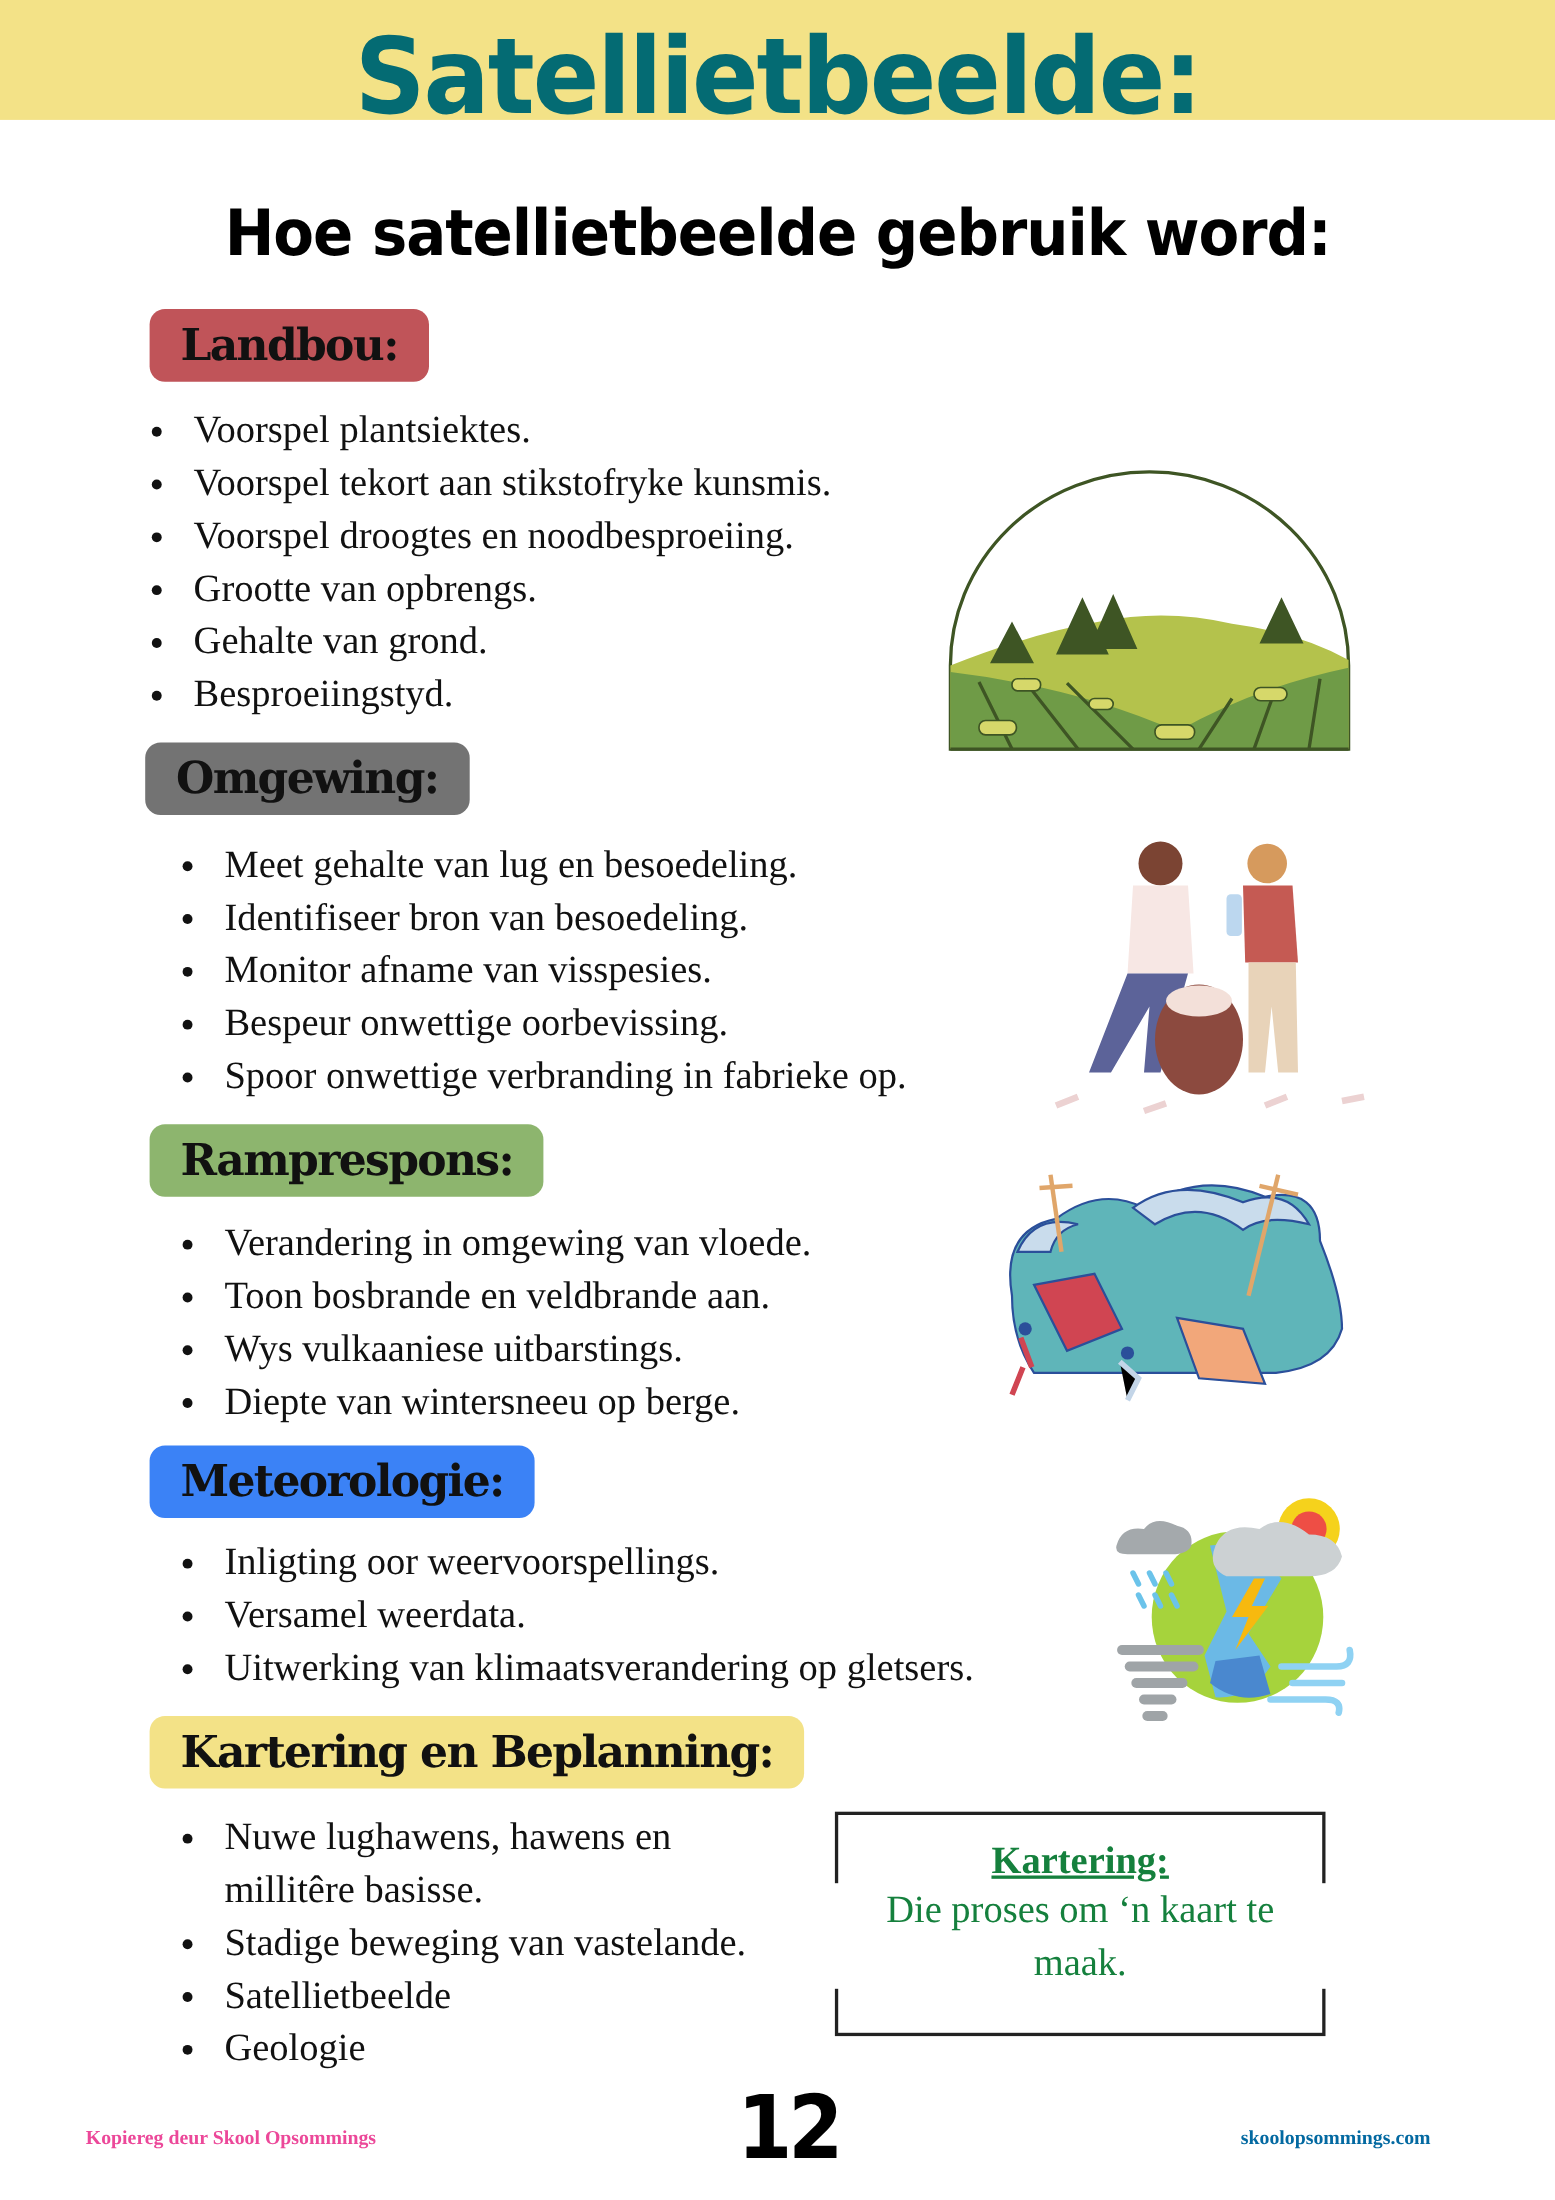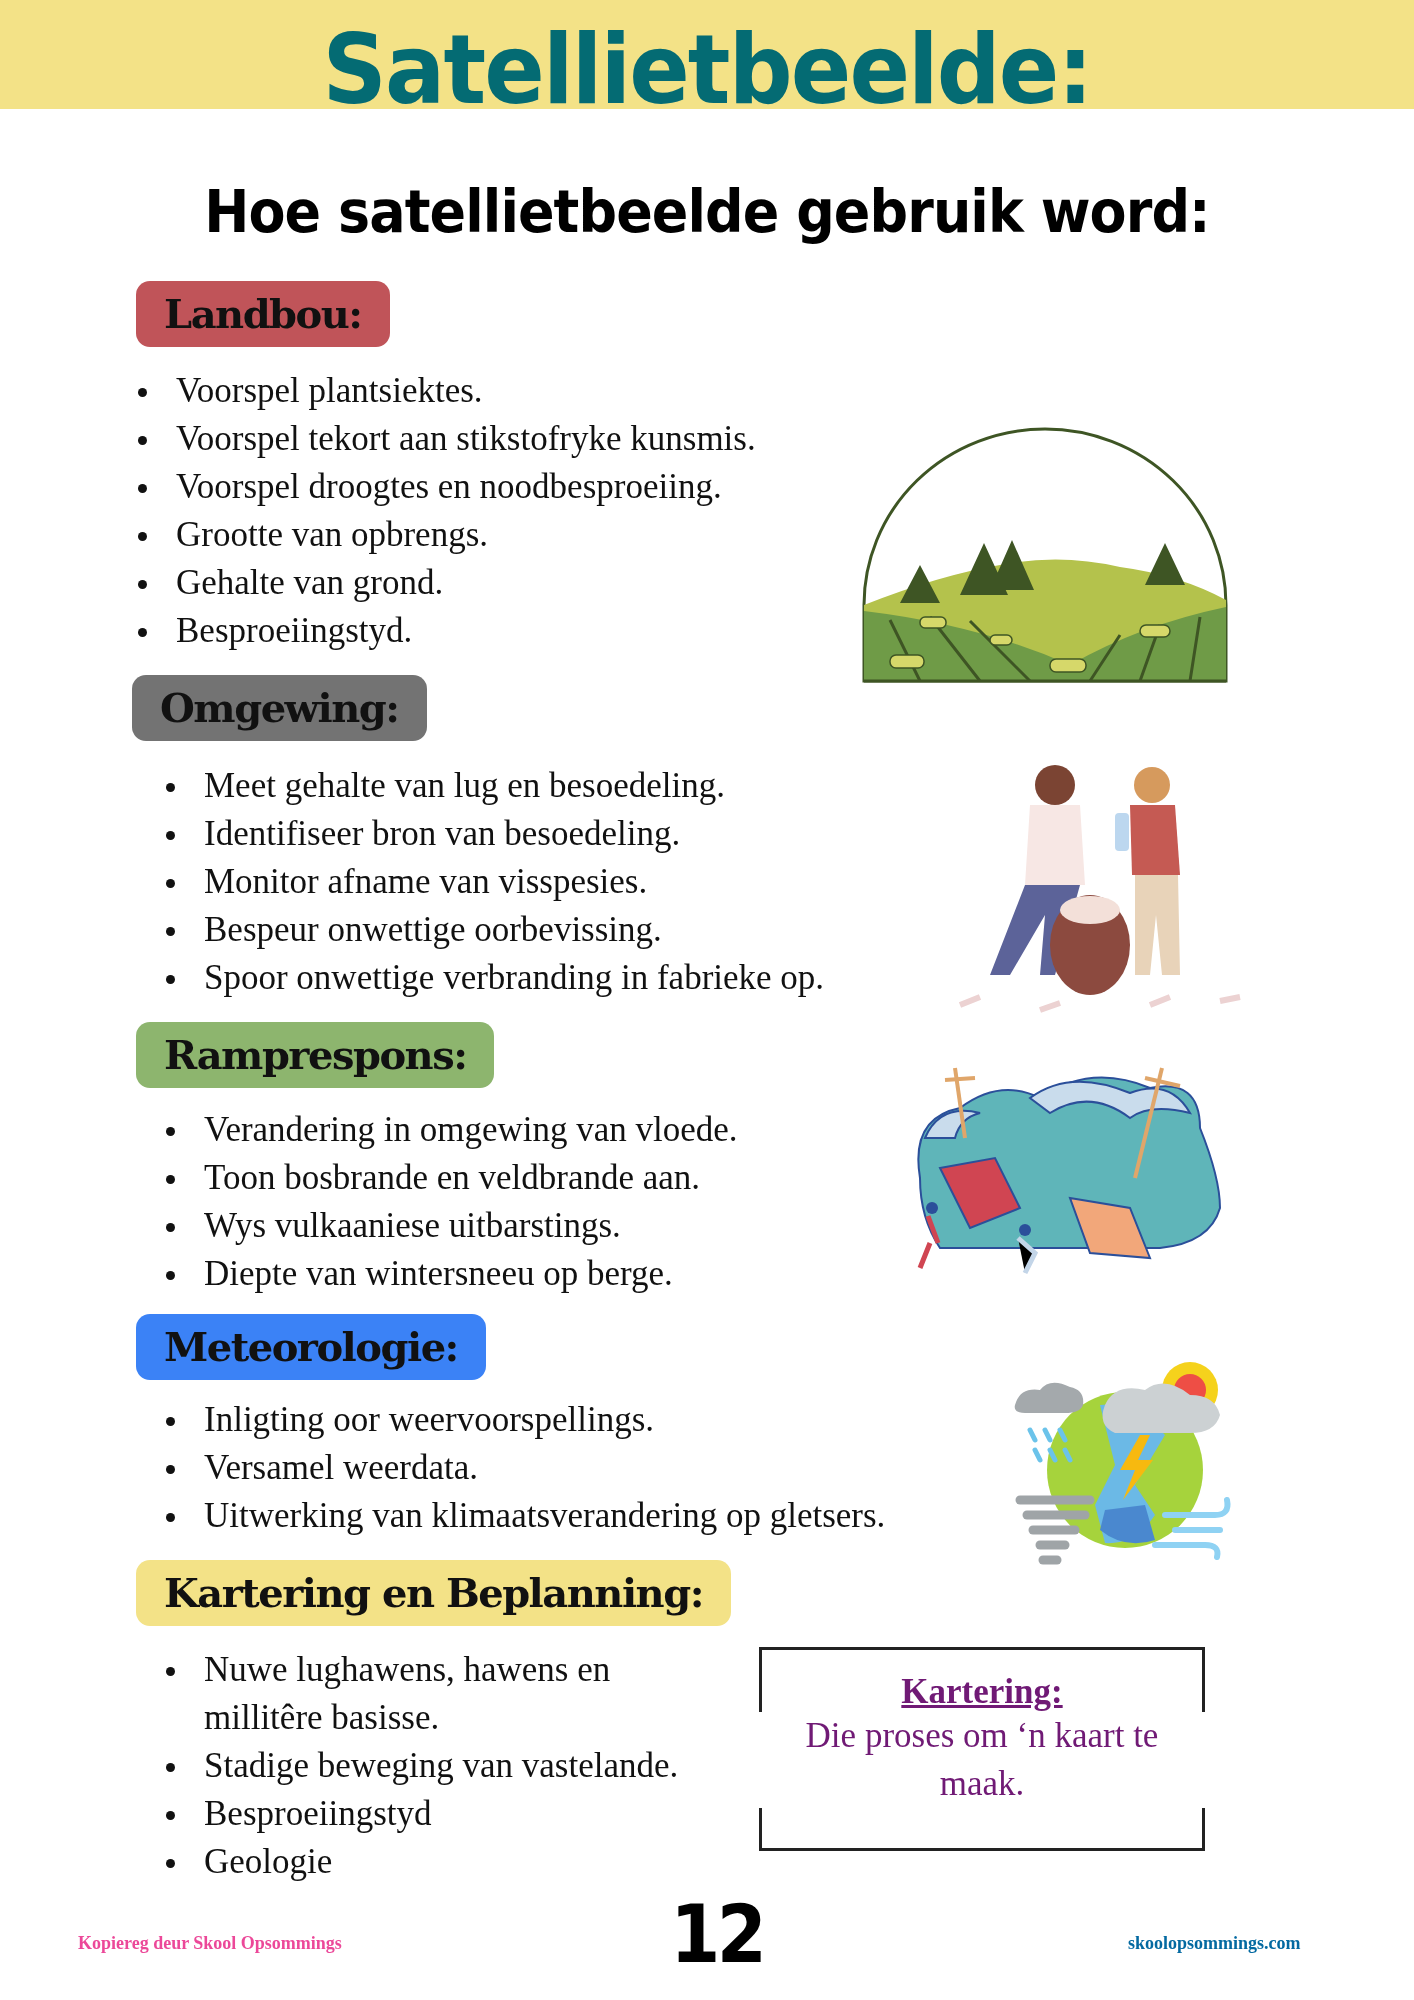--- a/index.html
+++ b/index.html
@@ -4,21 +4,21 @@
 <style>
   html, body { margin:0; padding:0; }
   body { width:1414px; height:2000px; background:#ffffff; position:relative; overflow:hidden; font-family:"DejaVu Serif", serif; color:#111; }
   .banner { position:absolute; left:0; top:0; width:1414px; height:109px; background:#f3e287; }
   .banner h1 { margin:0; position:absolute; left:0; right:0; top:14px; text-align:center; font-family:"DejaVu Sans", sans-serif; font-weight:bold; font-size:96px; letter-spacing:-2px; color:#046b73; transform:scaleX(0.93); }
   .subtitle { position:absolute; left:0; right:0; top:178px; text-align:center; font-family:"DejaVu Sans", sans-serif; font-weight:bold; font-size:58px; letter-spacing:-1px; color:#000; transform:scaleX(0.93); margin:0; }
   .pill { position:absolute; border-radius:14px; padding:0 28px; height:66px; line-height:66px; font-family:"DejaVu Serif", serif; font-weight:bold; font-size:40px; letter-spacing:-1.5px; color:#111; white-space:nowrap; }
   ul.items { position:absolute; margin:0; padding:0; list-style:none; font-family:"Liberation Serif", serif; font-size:35px; line-height:48px; color:#111; }
   ul.items li { position:relative; padding-left:52px; }
   ul.items li::before { content:""; position:absolute; left:14px; top:21px; width:9px; height:9px; border-radius:50%; background:#111; }
-  .def-box { position:absolute; left:759px; top:1647px; width:446px; height:204px; border:3px solid #222; box-sizing:border-box; text-align:center; font-family:"Liberation Serif", serif; color:#701a75; }
+  .def-box { position:absolute; left:759px; top:1647px; width:446px; height:204px; border:3px solid #222; box-sizing:border-box; text-align:center; font-family:"Liberation Serif", serif; color:#15803d; }
   .def-box .term { margin-top:22px; font-size:35px; font-weight:bold; text-decoration:underline; }
   .def-box .desc { font-size:35px; line-height:48px; background:#fff; margin:0 -6px; padding:0 6px; }
   .footer-left { position:absolute; left:78px; top:1933px; font-family:"Liberation Serif", serif; font-weight:bold; font-size:18px; color:#ec4899;text-align:center; }
   .footer-right { position:absolute; left:1128px; top:1933px; font-family:"Liberation Serif", serif; font-weight:bold; font-size:18px; color:#0369a1; }
   .page-num { position:absolute; left:665px; top:1888px; font-family:"DejaVu Sans", sans-serif; font-weight:bold; font-size:80px; letter-spacing:-4px; color:#000; transform:scaleX(0.9); }
   .illus { position:absolute; }
 </style>
 </head>
 <body>
 
@@ -129,21 +129,21 @@
     <path d="M160,170 L210,170 Q225,170 222,155"></path>
     <path d="M170,185 L215,185"></path>
     <path d="M150,200 L200,200 Q215,200 212,212"></path>
   </g>
 </svg>
 
 <div class="pill" style="left:136px; top:1560px; background:#f3e287;">Kartering en Beplanning:</div>
 <ul class="items" style="left:152px; top:1646px; width:560px;">
   <li>Nuwe lughawens, hawens en millitêre basisse.</li>
   <li>Stadige beweging van vastelande.</li>
-  <li>Besproeiingstyd</li>
+  <li>Satellietbeelde</li>
   <li>Geologie</li>
 </ul>
 
 <div class="def-box">
   <div class="term">Kartering:</div>
   <div class="desc">Die proses om ‘n kaart te maak.</div>
 </div>
 
 <div class="footer-left">Kopiereg deur Skool Opsommings</div>
 <div class="page-num">12</div>

